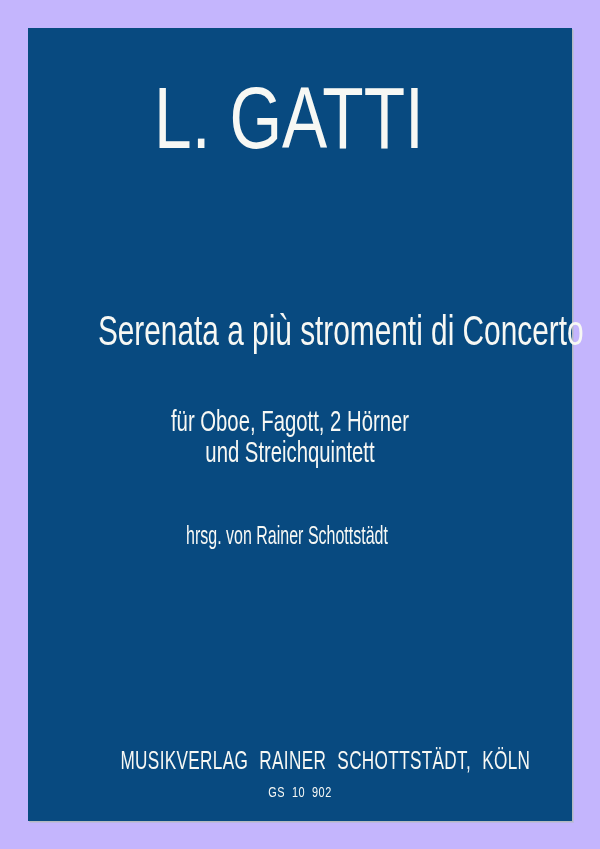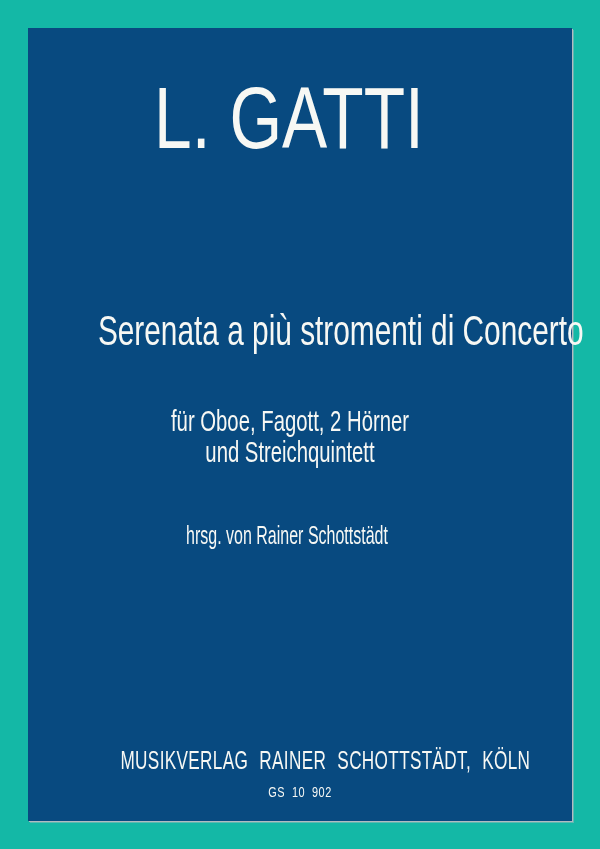--- a/index.html
+++ b/index.html
@@ -4,21 +4,21 @@
 <style>
   html, body { margin: 0; padding: 0; }
   body {
     width: 600px; height: 849px;
     font-family: "Liberation Sans", sans-serif;
     background: #fdfefd;
   }
   .page {
     position: relative;
     width: 600px; height: 849px;
-    background: #14b8a6;
+    background: #c4b5fd;
     overflow: hidden;
   }
   .cover {
     position: absolute;
     left: 28px; top: 28px;
     width: 544px; height: 793px;
     background: #084a80;
     box-shadow: 1px 1px 0 #b4bac0, 2px 2px 0 rgba(180,186,192,0.45);
   }
   .line {

